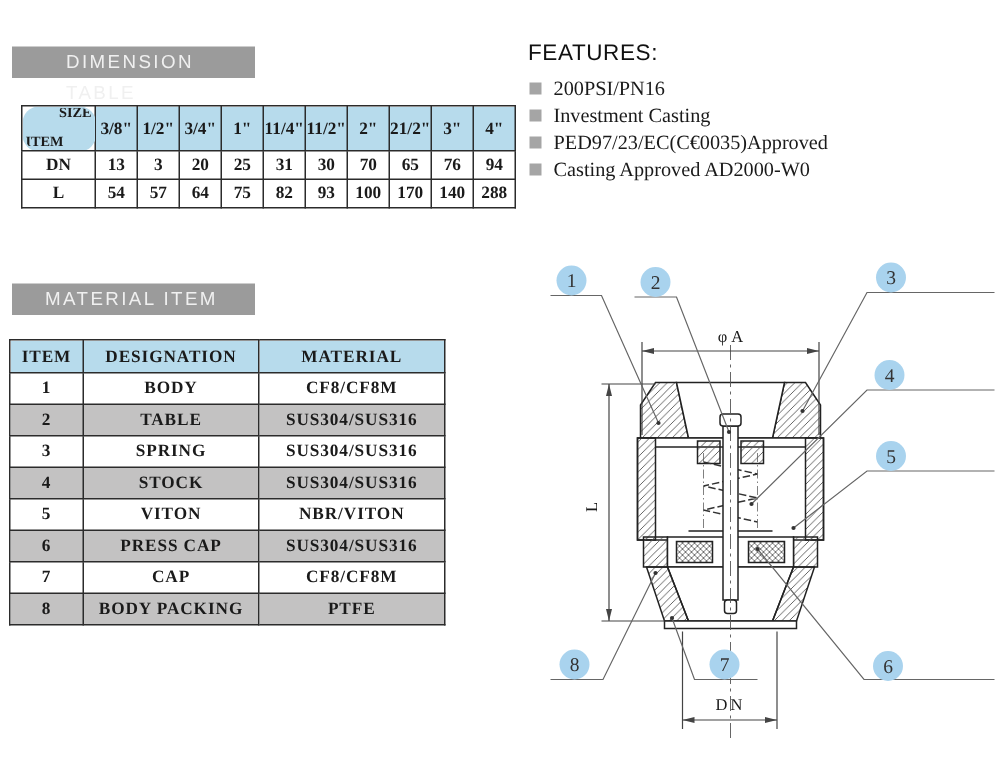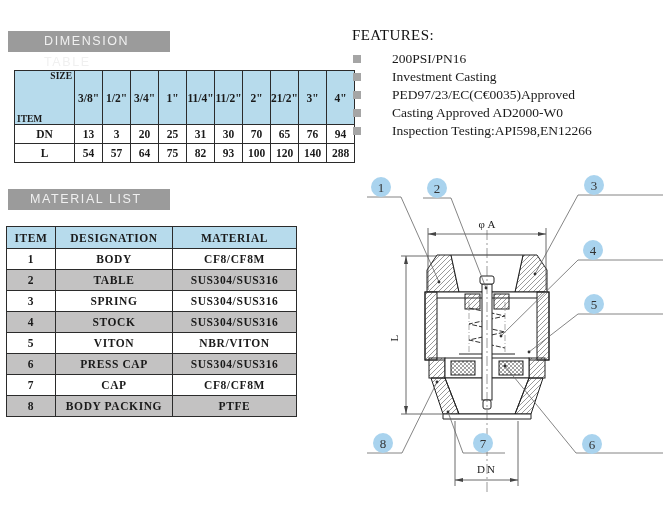--- a/index.html
+++ b/index.html
@@ -23,45 +23,46 @@
     border:1px solid #2b2b2b;text-align:center;vertical-align:middle;
     font-size:11.5px;font-weight:bold;padding:0;overflow:hidden;white-space:nowrap;
   }
   #dimension-table{left:14px;top:70px;}
   #dimension-table th,#dimension-table td{width:27px;height:18px;}
   #dimension-table tr.head th{background:#b7dbec;height:21px;}
   #dimension-table th.rowlabel{width:48px;}
   #dimension-table tr.gray td, #dimension-table tr.gray th.rowlabel{background:#c3c2c2;}
 
   .corner-cell{
-    position:relative;width:48px;height:21px;padding:16px;
+    position:relative;width:48px;height:21px;padding:4px;
     background:
       linear-gradient(to bottom right,
         rgba(0,0,0,0) calc(50% - 0.6px), #2b2b2b calc(50% - 0.6px),
         #2b2b2b calc(50% + 0.6px), rgba(0,0,0,0) calc(50% + 0.6px)) #b7dbec;
+    border-radius: 11px;
   }
   .corner-size{position:absolute;top:0;right:2px;font-size:9.5px;}
   .corner-item{position:absolute;bottom:0;left:2px;font-size:9.5px;}
 
   #material-table{left:6px;top:226px;}
   #material-table th,#material-table td{height:20px;letter-spacing:0.6px;}
   #material-table .c0{width:48px;}
   #material-table .c1{width:116px;}
   #material-table .c2{width:123px;}
   #material-table tr.head th{background:#b7dbec;height:21px;}
   #material-table tr.gray td{background:#c3c2c2;}
 
   
   #features{position:absolute;left:352px;top:27px;width:310px;}
   #features-title{
-    font-family:Liberation Serif, serif;font-size:15px;color:#111;
+    font-family:Liberation Sans, sans-serif;font-size:15px;color:#111;
     letter-spacing:0.4px;margin:0 0 7px 0;font-weight:500;
   }
   #features-list{list-style:none;margin:0;padding:0;}
-  #features-list li{display:flex;align-items:flex-start;margin-bottom:3px;gap:23px;}
+  #features-list li{display:flex;align-items:flex-start;margin-bottom:3px;}
   .bullet{
     width:8px;height:8px;background:#a5a5a5;flex:0 0 8px;margin:4px 8px 0 1px;
   }
   .feat-text{font-size:13.5px;line-height:15px;}
   .feat-text div{margin-bottom:0px;}
 
   
   #drawing{position:absolute;left:353px;top:172px;}
   .callout-num{font-family:"Liberation Serif", serif;font-size:13px;fill:#333;}
   .dimtext{font-family:"Liberation Serif", serif;font-size:11px;fill:#1a1a1a;}
@@ -106,28 +107,28 @@
       </tr>
       <tr>
         <th class="rowlabel">L</th>
         <td>54</td>
         <td>57</td>
         <td>64</td>
         <td>75</td>
         <td>82</td>
         <td>93</td>
         <td>100</td>
-        <td>120</td>
+        <td>170</td>
         <td>140</td>
         <td>288</td>
       </tr>
     </tbody>
 </table>
 
-<div class="bar" id="mat-bar">MATERIAL LIST</div>
+<div class="bar" id="mat-bar">MATERIAL ITEM</div>
 
 <table id="material-table">
   <tbody>
     <tr class="head">
 
     <th class="c0">ITEM</th>
         <th class="c1">DESIGNATION</th>
         <th class="c2">MATERIAL</th>
       </tr>
 
@@ -194,26 +195,20 @@
         <div class="feat-text">
           <div>PED97/23/EC(C€0035)Approved</div>
         </div>
       </li>
       <li>
         <span class="bullet"></span>
         <div class="feat-text">
           <div>Casting Approved AD2000-W0</div>
         </div>
       </li>
-      <li>
-        <span class="bullet"></span>
-        <div class="feat-text">
-          <div>Inspection Testing:API598,EN12266</div>
-        </div>
-      </li>
     </ul>
 </div>
 
 <svg id="drawing" width="312" height="337" viewBox="0 0 312 337">
   <defs>
     <pattern id="hatch" patternUnits="userSpaceOnUse" width="5" height="5">
       <path d="M0 5 L5 0" stroke="#555" stroke-width="0.6"></path>
       <path d="M-1 1 L1 -1" stroke="#555" stroke-width="0.6"></path>
       <path d="M4 6 L6 4" stroke="#555" stroke-width="0.6"></path>
     </pattern>

